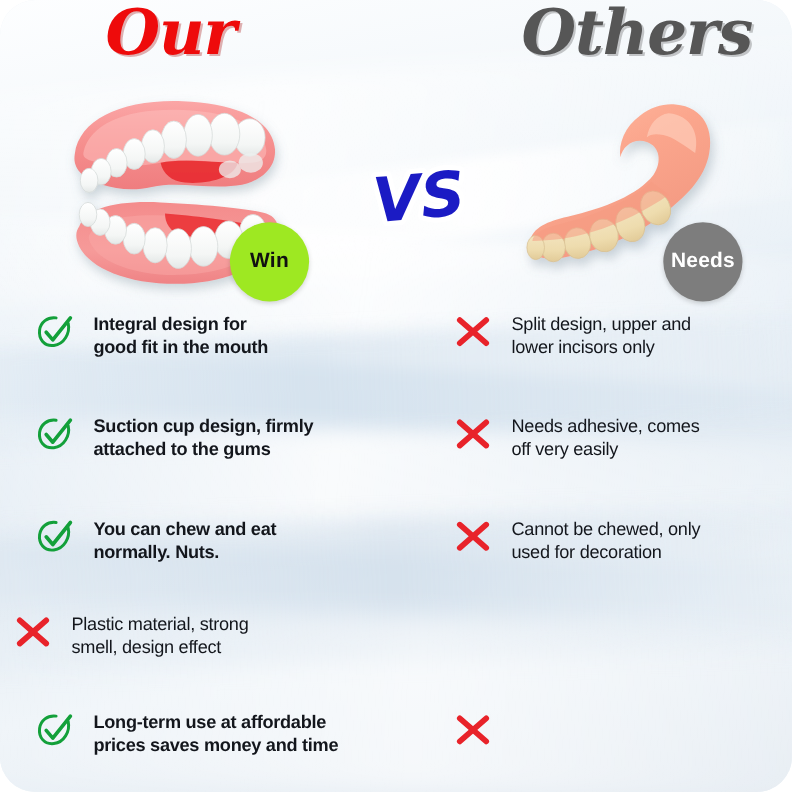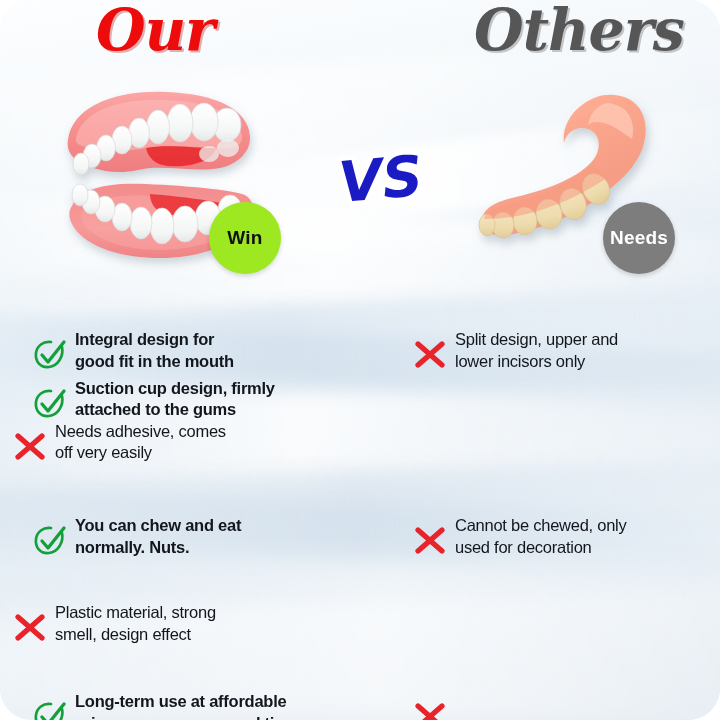--- a/index.html
+++ b/index.html
@@ -152,22 +152,22 @@
     height: 435px;
   }
   .row {
     position: absolute;
     left: 0; right: 0;
     height: 87px;
     display: flex;
   }
   .col {
     display: flex;
-    align-items: flex-end;
-    gap: 8px;
+    align-items: flex-start;
+    gap: 18px;
   }
   .col-pro { width: 400px; padding-left: 33px; box-sizing: border-box; }
   .col-con { width: 320px; padding-left: 13px; box-sizing: border-box; }
 
   .icon-wrap {
     flex: 0 0 auto;
     width: 34px;
     height: 34px;
     display: block;
   }
@@ -340,21 +340,21 @@
       <div class="col col-con">
         <svg class="icon-wrap" viewBox="0 0 34 34">
           <path d="M5 6 L29 27" stroke="#e8232a" stroke-width="5.2" stroke-linecap="round"></path>
           <path d="M29 6 L5 27" stroke="#e8232a" stroke-width="5.2" stroke-linecap="round"></path>
         </svg>
         <div class="row-text">Split design, upper and
 lower incisors only</div>
       </div>
     </div>
 
-    <div class="row" style="top:93px;flex-direction:column;">
+    <div class="row" style="top:93px;">
       <div class="col col-pro">
         <svg class="icon-wrap" viewBox="0 0 34 34">
           <path d="M29 9 C31 18 25 28 16 29 C7 30 2 23 3 15 C4 8 10 3 18 4" fill="none" stroke="#13a03a" stroke-width="2.7" stroke-linecap="round"></path>
           <path d="M9 17 L15 24 L31 4" fill="none" stroke="#13a03a" stroke-width="3.3" stroke-linecap="round" stroke-linejoin="round"></path>
         </svg>
         <div class="row-text">Suction cup design, firmly
 attached to the gums</div>
       </div>
       <div class="col col-con">
         <svg class="icon-wrap" viewBox="0 0 34 34">

